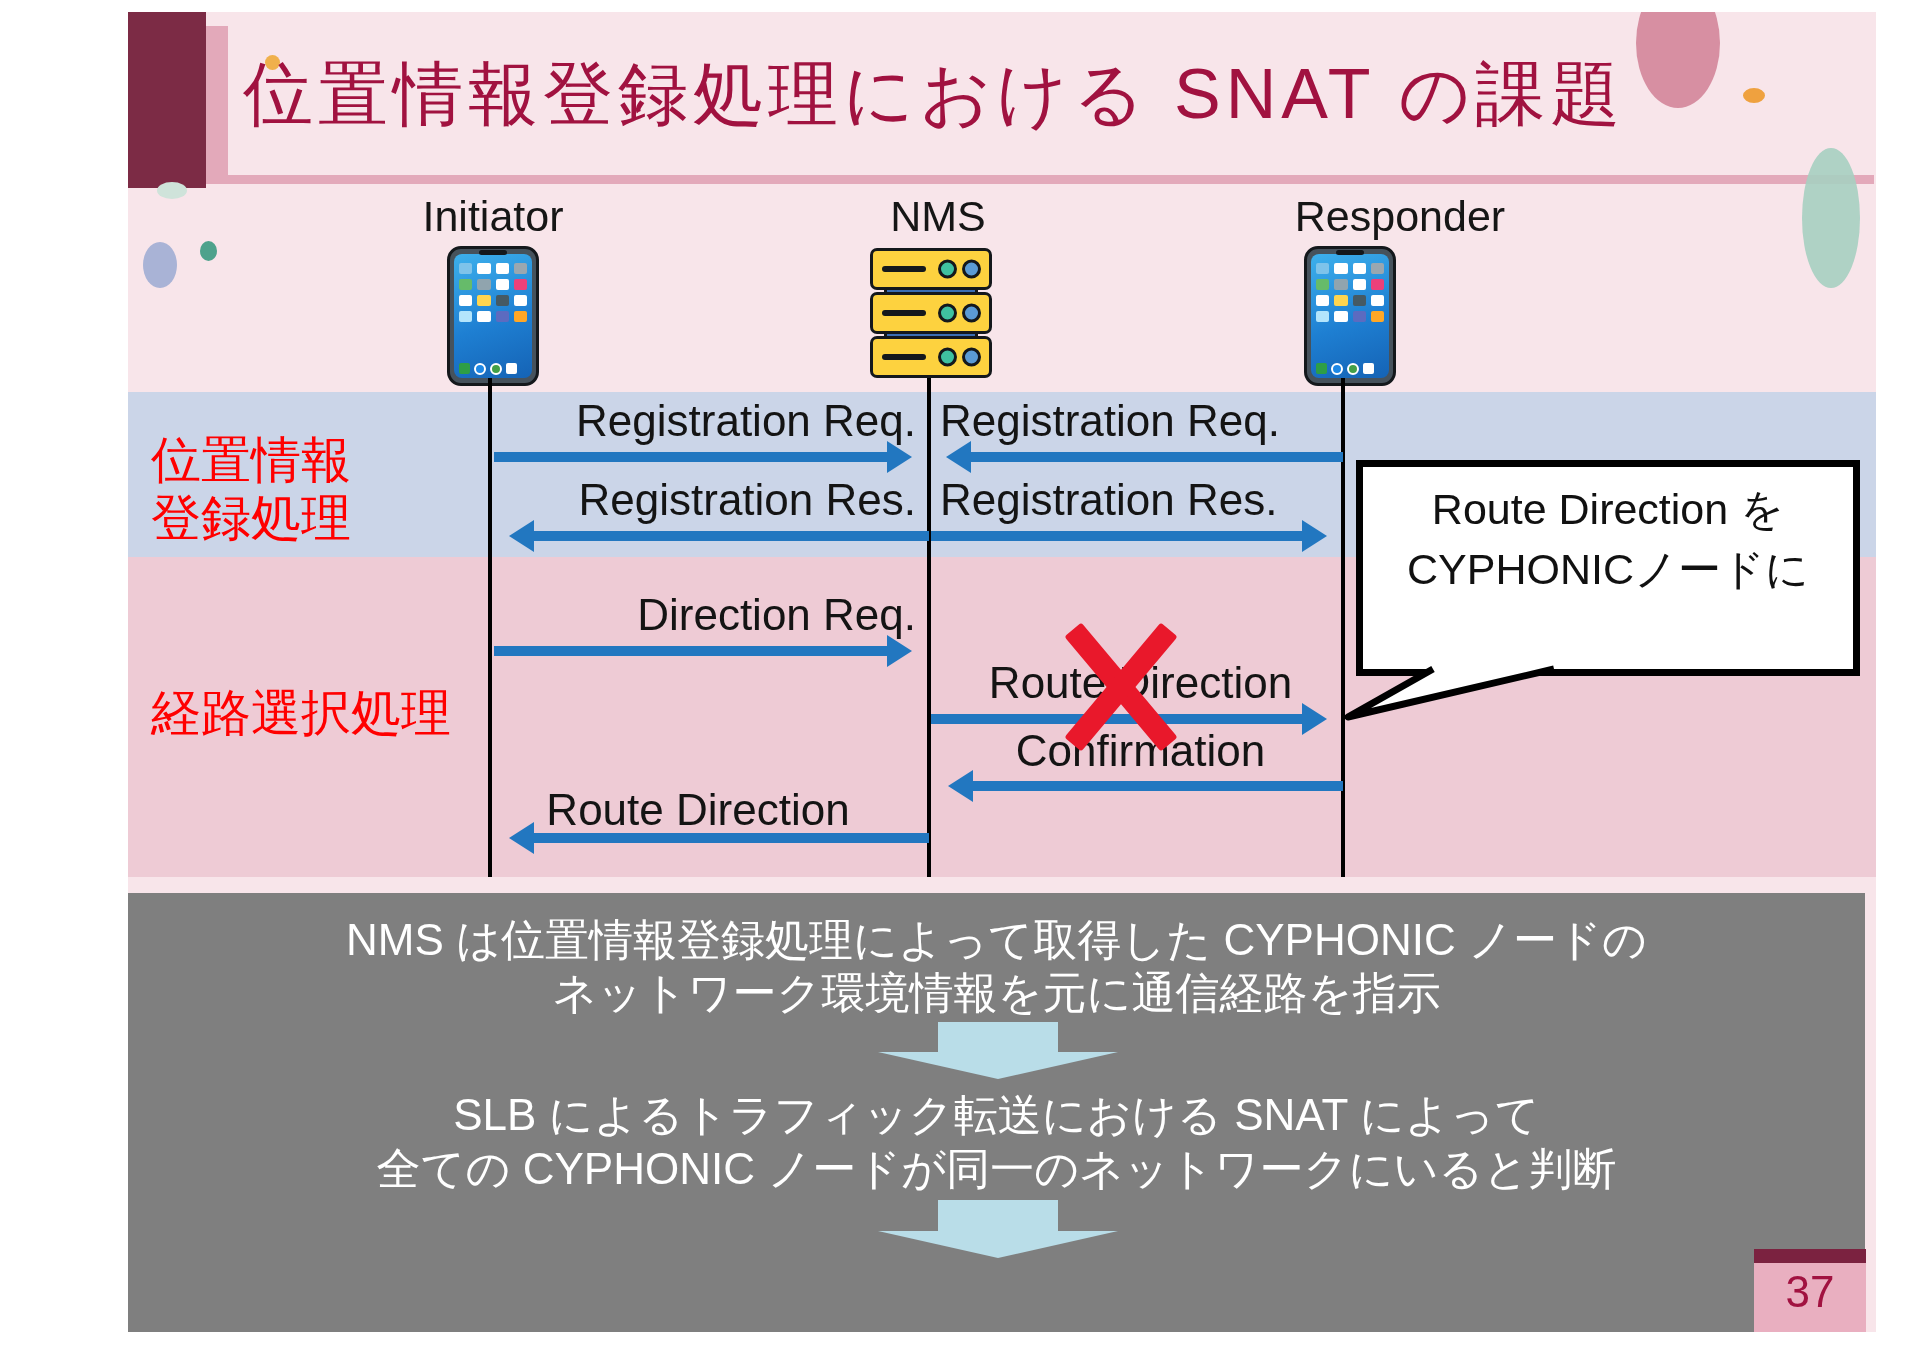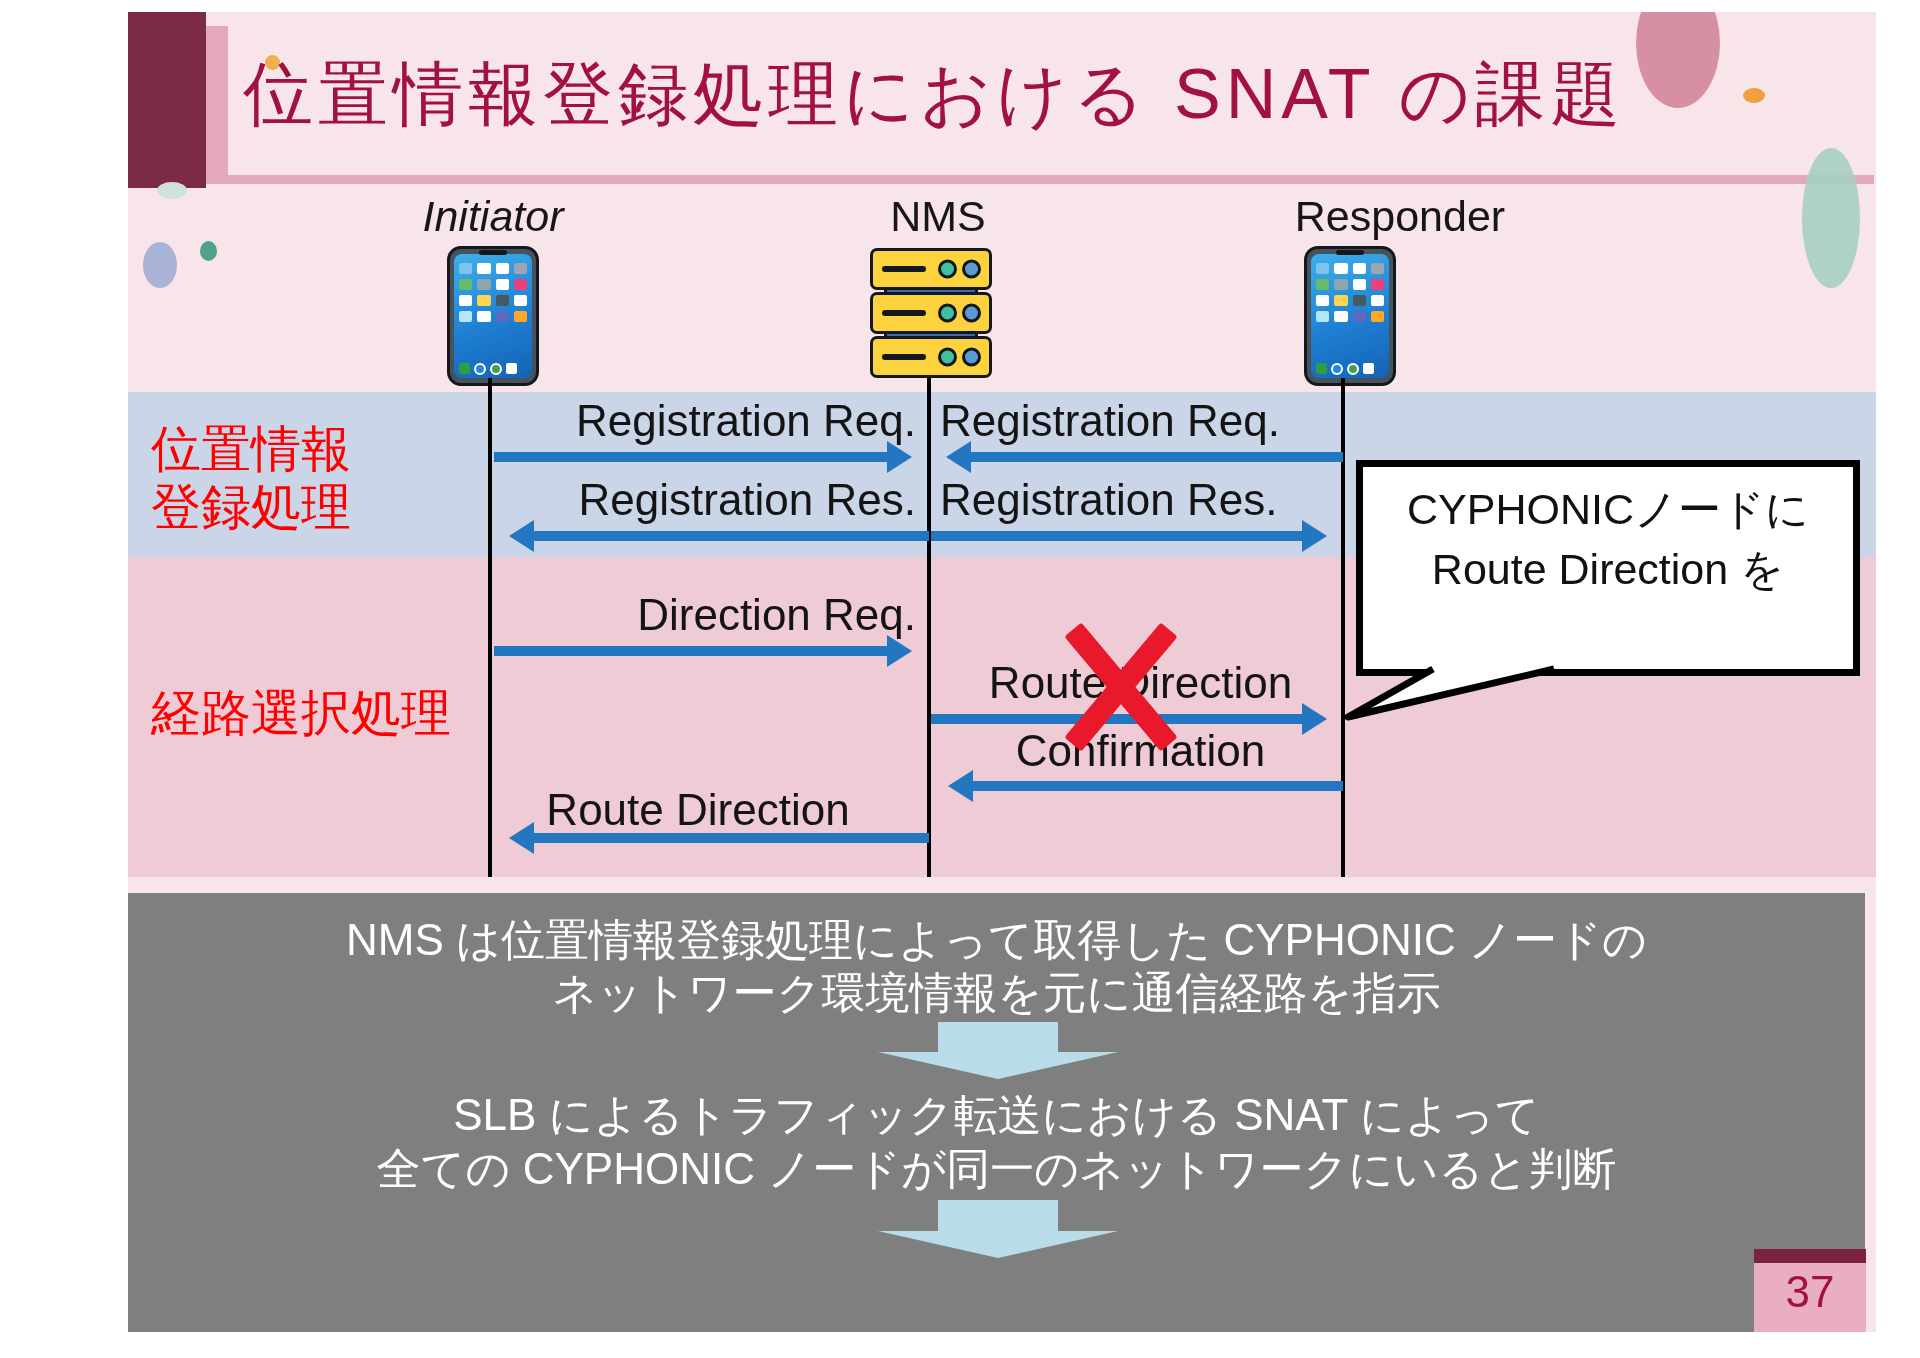--- a/index.html
+++ b/index.html
@@ -23,26 +23,26 @@
   .dec-teal{left:1764px;top:148px;width:58px;height:140px;background:#a6cfc1;opacity:.9;}
   .dec-teal-sm{left:119px;top:182px;width:30px;height:17px;background:#cfe3da;}
   .dec-peri{left:105px;top:242px;width:34px;height:46px;background:#a9b3d6;}
   .dec-green{left:162px;top:241px;width:17px;height:20px;background:#4ea28c;}
   .dec-gold{left:227px;top:55px;width:15px;height:15px;background:#f0b04c;}
 
   
   .band-blue{left:90px;top:392px;width:1748px;height:165px;background:#cbd5e8;}
   .band-pink{left:90px;top:557px;width:1748px;height:320px;background:#eecbd5;}
   .phase-label{color:#ff0000;font-size:50px;line-height:58px;white-space:nowrap;}
-  .ph0{left:113px;top:420px;}
+  .ph0{left:113px;top:431px;}
   .ph1{left:113px;top:684px;}
 
   
   .actor-label{top:192px;font-size:43px;color:#161616;text-align:center;white-space:nowrap;}
-  .actor-0{left:345px;width:220px;font-style:italic;}
+  .actor-0{left:345px;width:220px;}
   .actor-1{left:830px;width:140px;}
   .actor-2{left:1250px;width:224px;}
   .lifeline{top:378px;width:4px;height:499px;background:#000;}
   .ll0{left:450px;} .ll1{left:889px;} .ll2{left:1303px;}
 
   
   .phone{width:86px;height:134px;background:#46525c;border:3px solid #14181c;border-radius:14px;}
   .phone .screen{position:absolute;left:4px;right:4px;top:5px;bottom:5px;border-radius:8px;overflow:hidden;
                  background:linear-gradient(160deg,#3db0ec 0%,#1e7fd2 55%,#1563b5 100%);}
   .phone .notch{position:absolute;top:1px;left:50%;transform:translateX(-50%);width:28px;height:5px;background:#14181c;border-radius:3px;}
@@ -255,22 +255,22 @@
   <div class="msg-arrow dir-right a4"></div>
   <div class="msg-arrow dir-right a5"></div>
   <div class="msg-arrow dir-left a6"></div>
   <div class="msg-arrow dir-left a7"></div>
 
   <div class="a xbar r1"></div>
   <div class="a xbar r2"></div>
 
   <div class="a callout">
     <div class="callout-text">
+      <div>Route Direction を</div>
       <div>CYPHONICノードに</div>
-      <div>Route Direction を</div>
     </div>
   </div>
   <svg class="a tail-svg" viewBox="0 0 280 75" xmlns="http://www.w3.org/2000/svg">
     <rect x="126" y="6" width="114" height="12" fill="#ffffff"></rect>
     <path d="M125 14 L40 62 L246 14" fill="#ffffff" stroke="#000000" stroke-width="7" stroke-linejoin="round"></path>
   </svg>
 
   <div class="a gray-box"></div>
   <div class="sum-line s1">ネットワーク環境情報を元に通信経路を指示</div>
   <div class="sum-line s0">NMS は位置情報登録処理によって取得した CYPHONIC ノードの</div>

